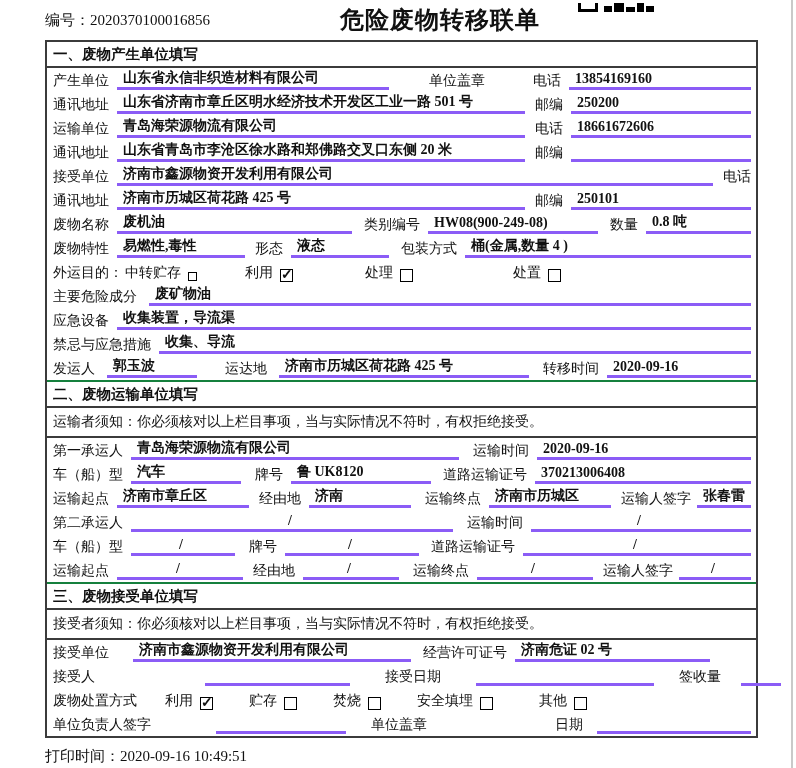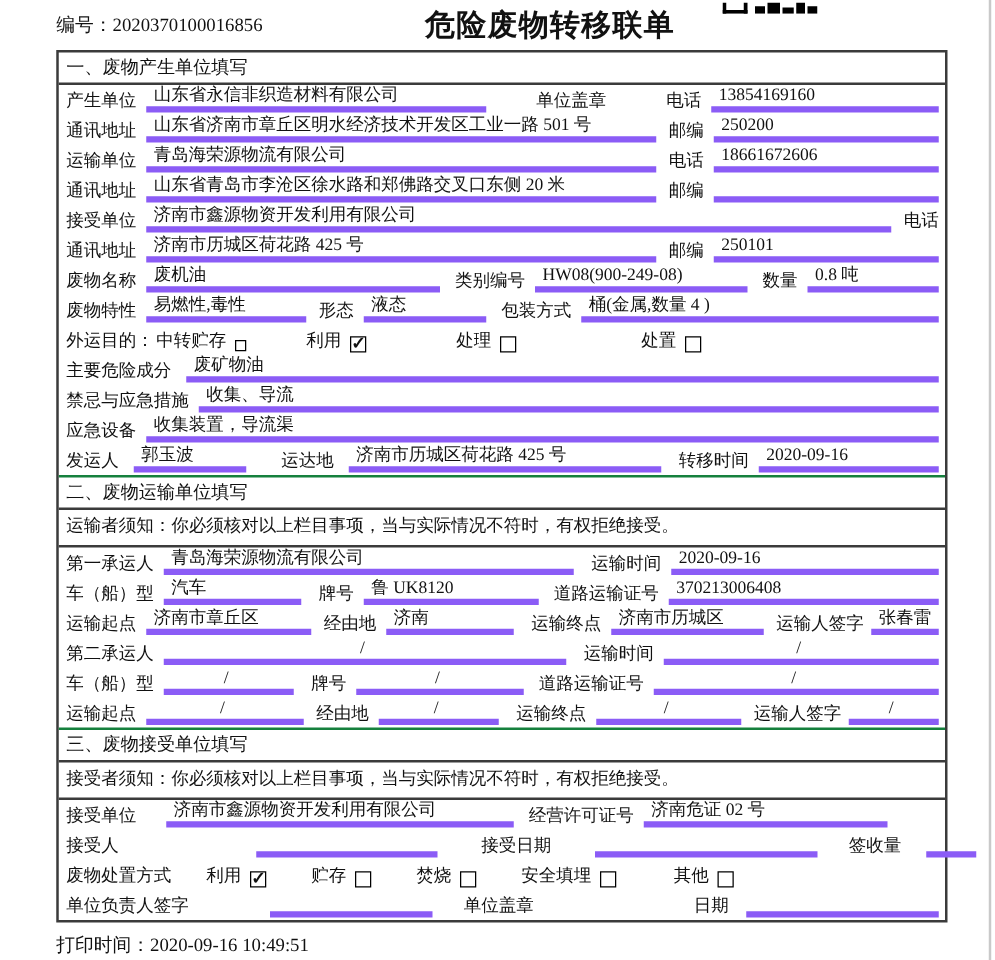--- a/index.html
+++ b/index.html
@@ -10,28 +10,28 @@
   }
   .page-edge{position:absolute;top:0;right:3px;width:2px;height:768px;background:#c9c9c9;}
   
   .serial{position:absolute;left:45px;top:11px;font-size:15px;white-space:nowrap;}
   .doc-title{position:absolute;left:440px;top:4px;transform:translateX(-50%);
     font-size:24px;font-weight:bold;letter-spacing:1px;white-space:nowrap;}
   .qr-frag{position:absolute;left:578px;top:0;width:76px;height:9px;}
   
   .form-table{position:absolute;left:45px;top:40px;width:713px;box-sizing:border-box;
     border:2px solid #3b3b3b;background:#fff;}
-  .sec-h{height:24px;line-height:24px;padding:0 6px;font-weight:normal;font-size:14.5px;
+  .sec-h{height:24px;line-height:24px;padding:0 6px;font-weight:bold;font-size:14.5px;
     border-bottom:2px solid #3b3b3b;}
   .sec-h.mid{border-top:2px solid #15803d;}
   .notice{height:28px;line-height:28px;padding:0 6px;border-bottom:2px solid #3b3b3b;white-space:nowrap;}
   .row{display:flex;align-items:flex-end;height:24px;padding:0 5px 2px 6px;box-sizing:border-box;}
   .lab{white-space:nowrap;flex:none;margin-top:23px;}
-  .uv{border-bottom:5px solid #8b5cf6;padding:0 4px 0 6px;white-space:nowrap;flex:none;
-      min-width:30px;overflow:hidden;}
+  .uv{border-bottom:3px solid #8b5cf6;padding:0 4px 0 6px;white-space:nowrap;flex:none;
+      min-width:30px;overflow:hidden;font-weight:bold;}
   .fill{flex:1 1 auto;}
   .ctr{text-align:center;padding-left:0;}
   .mla{margin-left:auto;}
   .g2{margin-left:2px}.g6{margin-left:6px}.g8{margin-left:8px}.g10{margin-left:10px}
   .g12{margin-left:12px}.g14{margin-left:14px}.g20{margin-left:20px}.g24{margin-left:24px}
   .g25{margin-left:25px}.g28{margin-left:28px}.g35{margin-left:35px}.g38{margin-left:46px}
   .g40{margin-left:40px}.g42{margin-left:36px}.g48{margin-left:48px}
   .g65{margin-left:65px}.g72{margin-left:72px}.g100{margin-left:100px}.g110{margin-left:110px}
   .g128{margin-left:128px}
   .w80{width:80px}.w88{width:88px}.w92{width:92px}.w100{width:100px}.w112{width:112px}
@@ -150,27 +150,27 @@
       <span class="cb"></span>
     </span>
   </div>
 
   <div class="row">
     <span class="lab">主要危险成分</span>
     <span class="uv fill g12">废矿物油</span>
   </div>
 
   <div class="row">
+    <span class="lab">应急设备</span>
+    <span class="uv fill g8">收集装置，导流渠</span>
+  </div>
+
+  <div class="row">
     <span class="lab">禁忌与应急措施</span>
     <span class="uv fill g8">收集、导流</span>
-  </div>
-
-  <div class="row">
-    <span class="lab">应急设备</span>
-    <span class="uv fill g8">收集装置，导流渠</span>
   </div>
 
   <div class="row">
     <span class="lab">发运人</span>
     <span class="uv w80 g12">郭玉波</span>
     <span class="lab g28">运达地</span>
     <span class="uv w240 g12">济南市历城区荷花路 425 号</span>
     <span class="lab g14">转移时间</span>
     <span class="uv fill g8">2020-09-16</span>
   </div>

